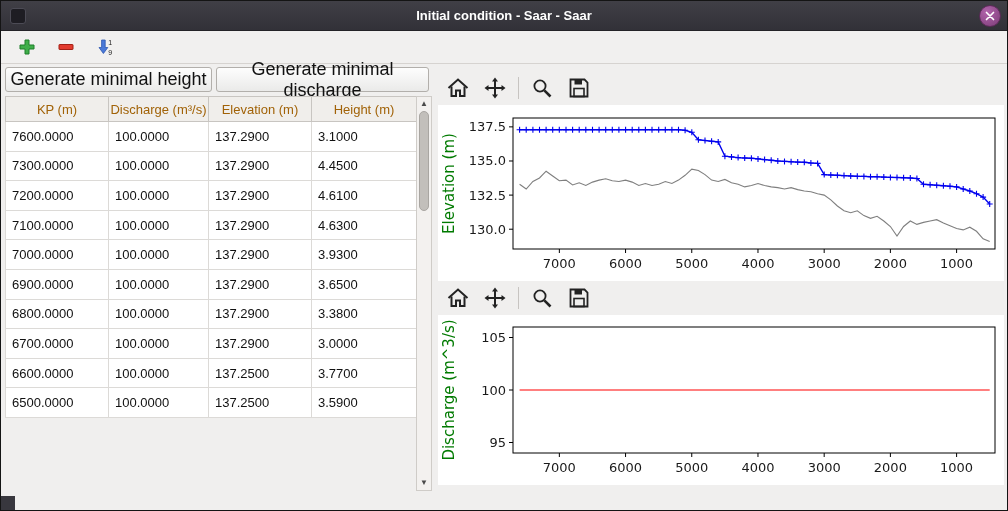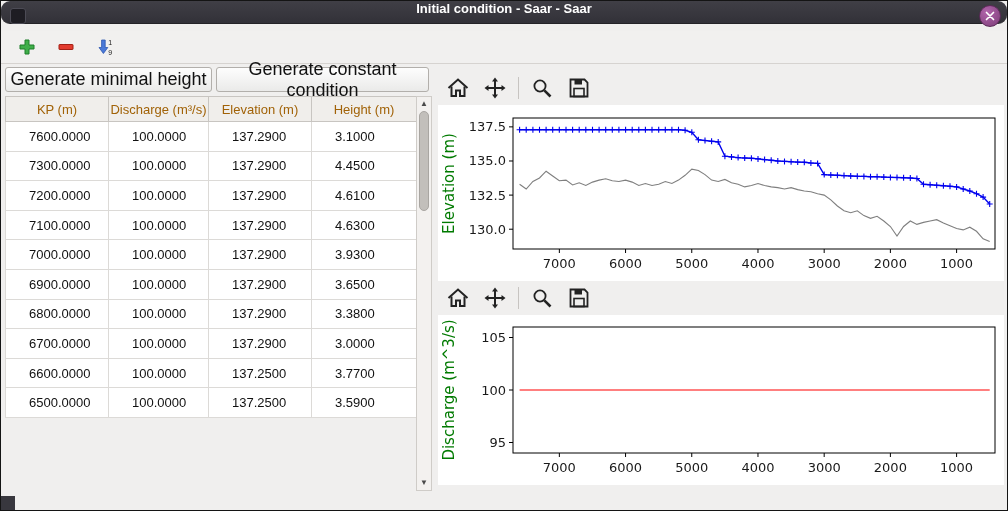--- a/index.html
+++ b/index.html
@@ -3,23 +3,23 @@
 <meta charset="utf-8">
 <style>
   * { margin:0; padding:0; box-sizing:border-box; }
   html,body { width:1008px; height:511px; }
   body {
     position:relative; overflow:hidden;
     font-family:"Liberation Sans", sans-serif;
     background:#f0efee; border:1px solid #141414;
   }
   
-  .titlebar{position:absolute;top:0;left:0;right:0;height:23px;
+  .titlebar{position:absolute;top:0;left:0;right:0;height:30px;
     background:linear-gradient(#403f46,#323138);border-bottom:1px solid #242327;
-    display:flex;justify-content:center;border-radius:9px;}
+    display:flex;align-items:center;justify-content:center;}
   .window-title{color:#ffffff;font-weight:bold;font-size:13px;}
   .win-icon{position:absolute;left:9px;top:7px;width:16px;height:16px;
     background:#1e1d23;border:1px solid #4c4b55;border-radius:3px;}
   .close-btn{position:absolute;right:6px;top:4px;width:22px;height:22px;border-radius:50%;
     background:radial-gradient(circle at 35% 30%, #b264ab, #7c3d78);
     border:1px solid #5c2a59;display:flex;align-items:center;justify-content:center;cursor:pointer;}
   
   .main-toolbar{position:absolute;top:30px;left:0;right:0;height:33px;background:#f1f0ef;
     border-bottom:1px solid #d6d3d0;display:flex;align-items:center;gap:13px;padding-left:13px;}
   .tool-btn{width:26px;height:26px;display:flex;align-items:center;justify-content:center;cursor:pointer;}
@@ -27,21 +27,21 @@
   .gen-btn{position:absolute;height:25px;background:linear-gradient(#fdfdfd,#eaeae9);
     border:1px solid #b2afab;border-radius:3px;font-size:18px;color:#111;
     display:flex;align-items:center;justify-content:center;cursor:pointer;}
   #btn-min{left:4px;top:66px;width:207px;}
   #btn-const{left:215px;top:66px;width:213px;}
   .table-wrap{position:absolute;left:4px;top:95px;width:411px;}
   table{border-collapse:collapse;width:411px;table-layout:fixed;font-size:13px;}
   th{height:25px;background:#f0eeeb;border:1px solid #c8c5c1;font-weight:normal;
     text-align:center;color:#a16207;overflow:hidden;white-space:nowrap;}
   td{height:29.6px;background:#ffffff;border:1px solid #dcdad7;border-top:none;
-    padding-left:23px;color:#111;overflow:hidden;white-space:nowrap;}
+    padding-left:6px;color:#111;overflow:hidden;white-space:nowrap;}
   
   .scrollbar{position:absolute;left:415px;top:95px;width:16px;height:395px;
     background:#f3f1ef;border:1px solid #cfccc8;}
   .sb-arrow{position:absolute;left:0;width:14px;text-align:center;font-size:8px;color:#4a4a4a;line-height:10px;cursor:pointer;}
   .sb-up{top:2px;} .sb-down{bottom:2px;}
   .sb-thumb{position:absolute;left:2px;top:14px;width:10px;height:100px;
     background:#c2bfbb;border:1px solid #a9a6a2;border-radius:5px;cursor:pointer;}
   
   .chart-toolbar{position:absolute;display:flex;align-items:center;gap:9px;height:30px;}
   #ct-top{left:443px;top:72px;}
@@ -82,21 +82,21 @@
   <span class="tool-btn">
     <svg width="18" height="18" viewBox="0 0 18 18">
       <path d="M5.6 2 H9.2 V9.5 H11.8 L7.4 15.5 L3 9.5 H5.6 Z" fill="#4a79d9" stroke="#2c56ae" stroke-width="0.8"></path>
       <text x="12.3" y="6.8" font-size="7" fill="#222">1</text>
       <text x="12.3" y="16.8" font-size="7" fill="#222">9</text>
     </svg>
   </span>
 </div>
 
 <button class="gen-btn" id="btn-min">Generate minimal height</button>
-<button class="gen-btn" id="btn-const">Generate constant condition</button>
+<button class="gen-btn" id="btn-const">Generate minimal discharge</button>
 
 <div class="table-wrap">
   <table>
     <colgroup>
         <col style="width:103px">
         <col style="width:100px">
         <col style="width:103px">
         <col style="width:105px">
       </colgroup>
     <thead>

